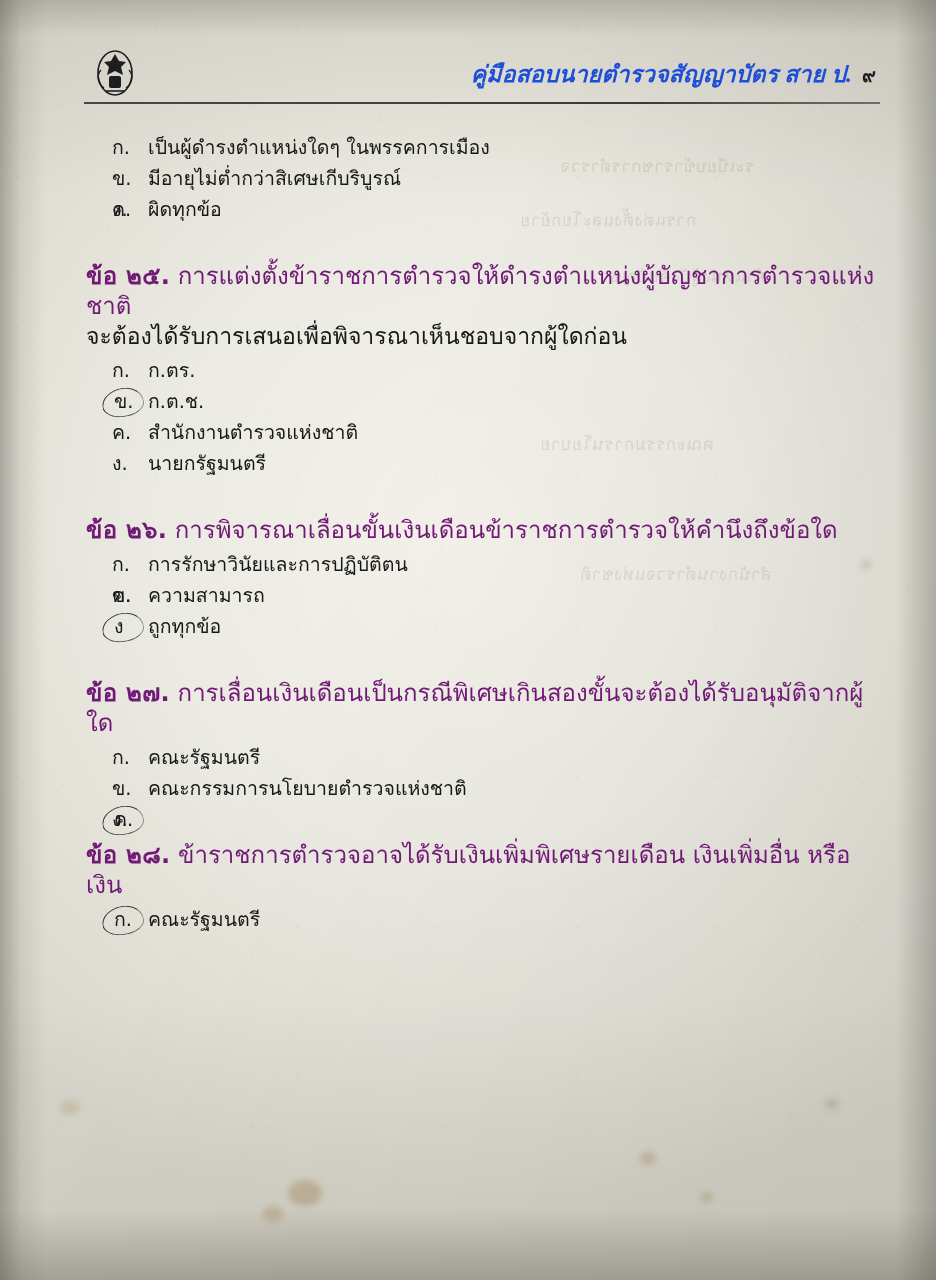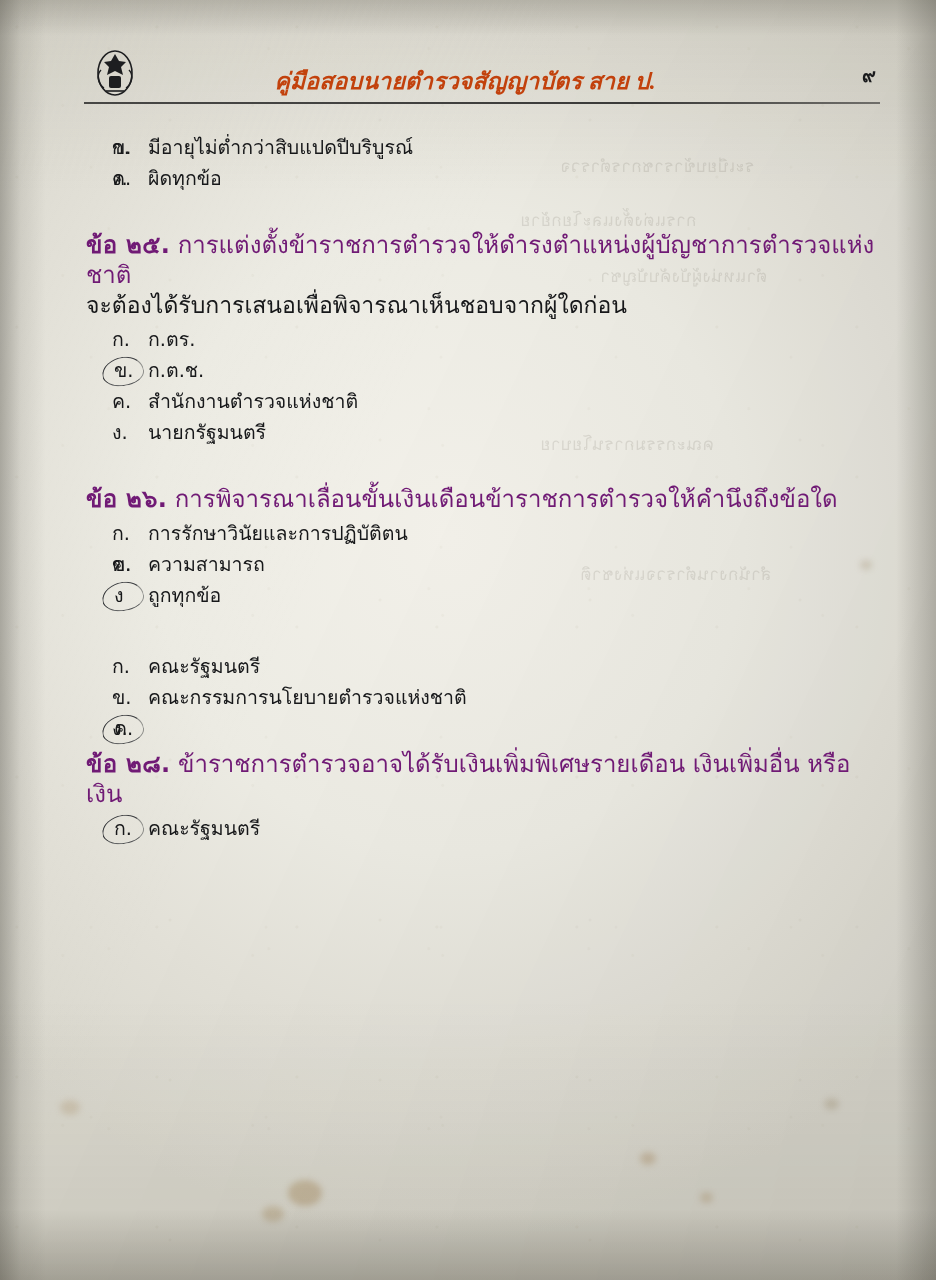--- a/index.html
+++ b/index.html
@@ -90,28 +90,28 @@
   .emblem {
     position: absolute;
     left: 14px;
     top: 2px;
     width: 46px;
     height: 50px;
   }
   .header-title {
     position: absolute;
     left: 0; right: 0;
-    top: 17px;
-    text-align: center;
+    top: 10px;
+    text-align: right;
     font-family: "Liberation Serif", "DejaVu Serif", serif;
     font-style: italic;
     font-weight: bold;
     font-size: 23px;
     letter-spacing: 0.2px;
-    color: #c2410c;
+    color: #1d4ed8;
     padding-right: 30px;
   }
   .page-number {
     position: absolute;
     right: 6px;
     top: 14px;
     font-size: 19px;
     font-weight: bold;
     color: #1a1b1d;
   }
@@ -222,24 +222,25 @@
     <div class="page-number">๙</div>
     <div class="rule"></div>
   </div>
 
   <div class="body">
 
     <div class="qblock">
       <ul class="choices">
         <li class="choice">
           <span class="lbl">ก.</span>
+          <span class="txt">เป็นผู้ดำรงตำแหน่งใดๆ ในพรรคการเมือง</span>
         </li>
         <li class="choice">
           <span class="lbl">ข.</span>
-          <span class="txt">มีอายุไม่ต่ำกว่าสิบแปดปีบริบูรณ์</span>
+          <span class="txt">มีอายุไม่ต่ำกว่าสิเศษเกีบริบูรณ์</span>
         </li>
         <li class="choice">
           <span class="lbl">ค.</span>
         </li>
         <li class="choice">
           <span class="lbl">ง.</span>
           <span class="txt">ผิดทุกข้อ</span>
         </li>
       </ul>
     </div>
@@ -296,20 +297,24 @@
           <span class="circle-mark"></span>
           <span class="lbl">ง</span>
           <span class="txt">ถูกทุกข้อ</span>
         </li>
       </ul>
     </div>
 
     <div class="spacer-lg"></div>
 
     <div class="qblock">
+      <div class="qhead">
+        <span class="qno">ข้อ ๒๗.</span>
+        <span class="qtext">การเลื่อนเงินเดือนเป็นกรณีพิเศษเกินสองขั้นจะต้องได้รับอนุมัติจากผู้ใด</span>
+      </div>
       <ul class="choices">
         <li class="choice">
           <span class="lbl">ก.</span>
           <span class="txt">คณะรัฐมนตรี</span>
         </li>
         <li class="choice">
           <span class="lbl">ข.</span>
           <span class="txt">คณะกรรมการนโยบายตำรวจแห่งชาติ</span>
         </li>
         <li class="choice marked">

